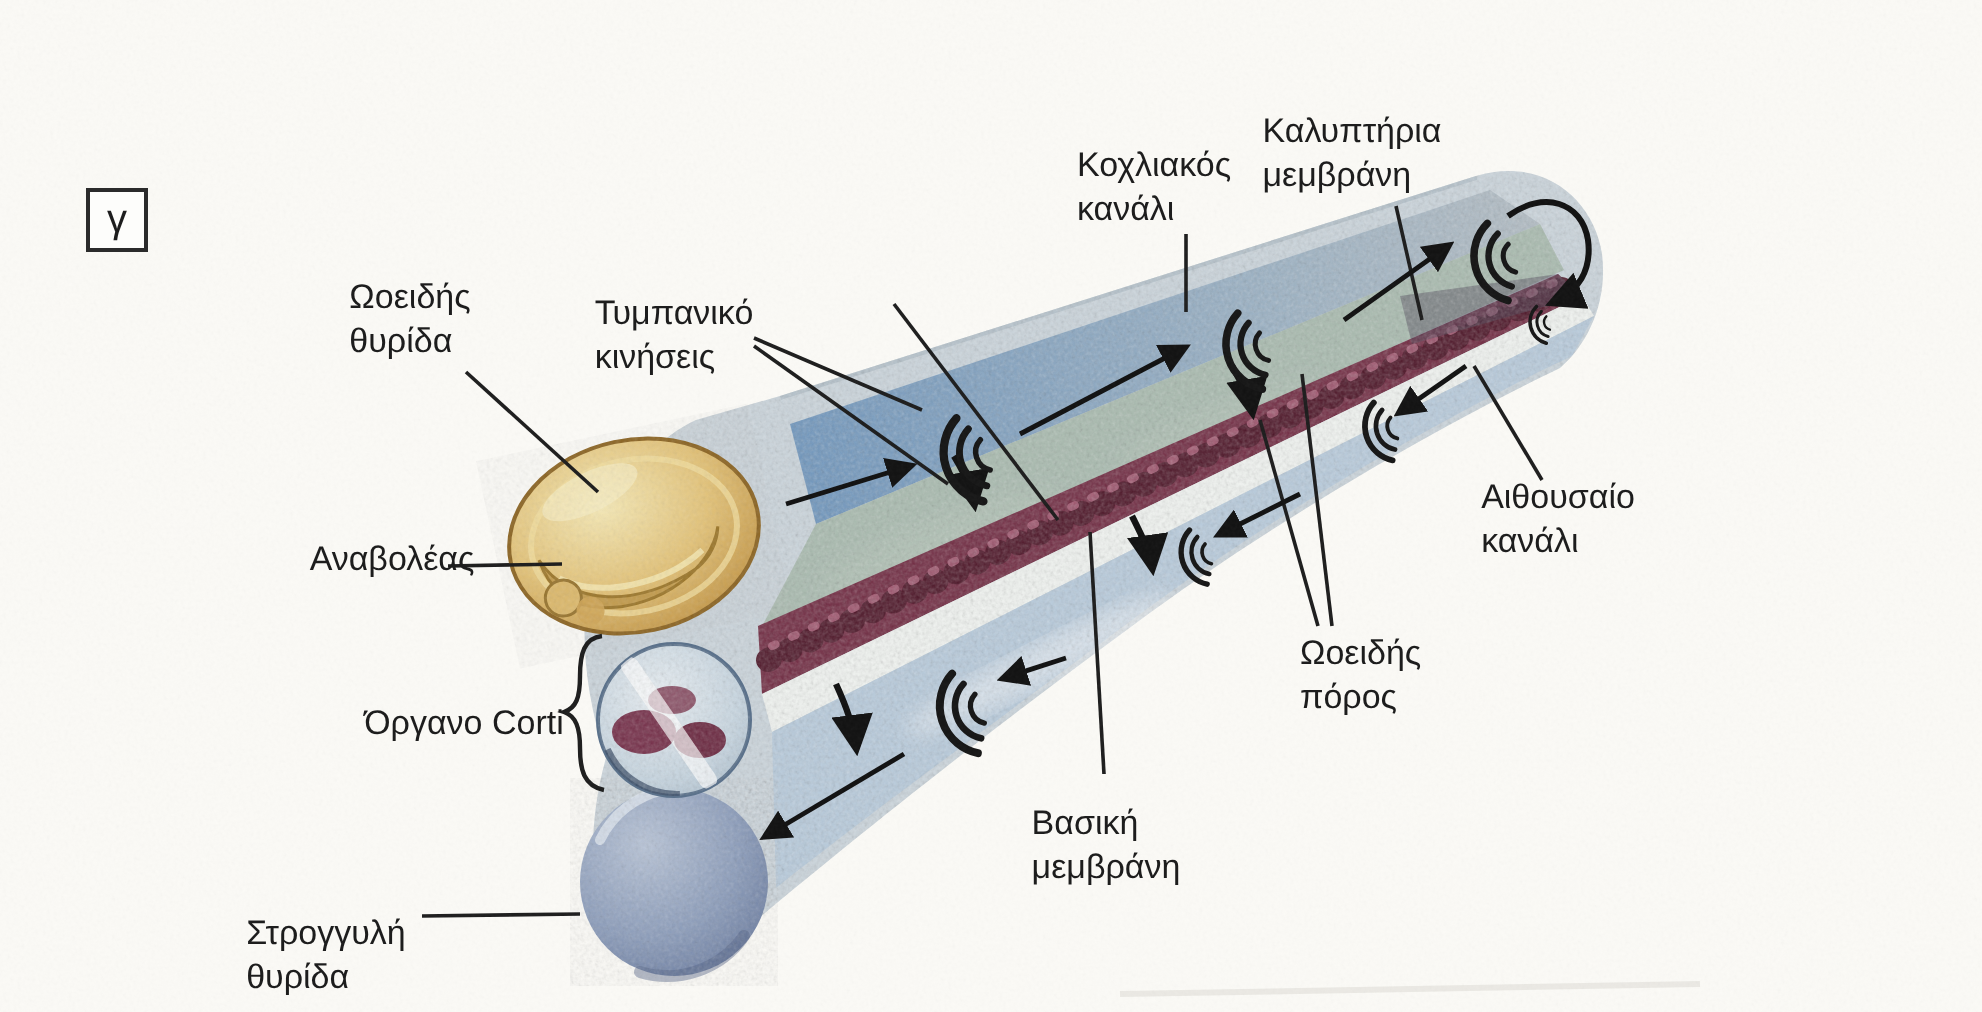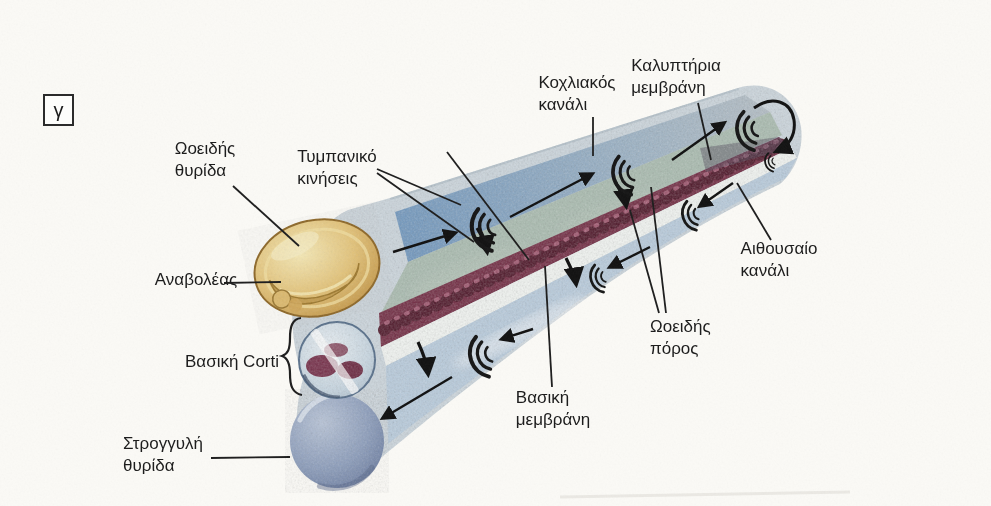--- a/index.html
+++ b/index.html
@@ -175,24 +175,24 @@
   <div class="lbl" style="left:205px;top:138px">
     <div>Ωοειδής</div>
     <div>θυρίδα</div>
   </div>
 
   <div class="lbl" style="left:196px;top:269px">
     <div>Αναβολέας</div>
   </div>
 
   <div class="lbl" style="left:232px;top:351px">
-    <div>Βασική Corti</div>
-  </div>
-
-  <div class="lbl" style="left:163px;top:433px">
+    <div>Όργανο Corti</div>
+  </div>
+
+  <div class="lbl" style="left:163px;top:456px">
     <div>Στρογγυλή</div>
     <div>θυρίδα</div>
   </div>
 
   <div class="lbl" style="left:337px;top:146px">
     <div>Τυμπανικό</div>
     <div>κινήσεις</div>
   </div>
 
 
@@ -209,18 +209,18 @@
   <div class="lbl" style="left:779px;top:238px">
     <div>Αιθουσαίο</div>
     <div>κανάλι</div>
   </div>
 
   <div class="lbl left" style="left:650px;top:316px">
     <div>Ωοειδής</div>
     <div>πόρος</div>
   </div>
 
-  <div class="lbl" style="left:553px;top:387px">
+  <div class="lbl" style="left:553px;top:401px">
     <div>Βασική</div>
     <div>μεμβράνη</div>
   </div>
 
 </div>
 
 </body></html>

